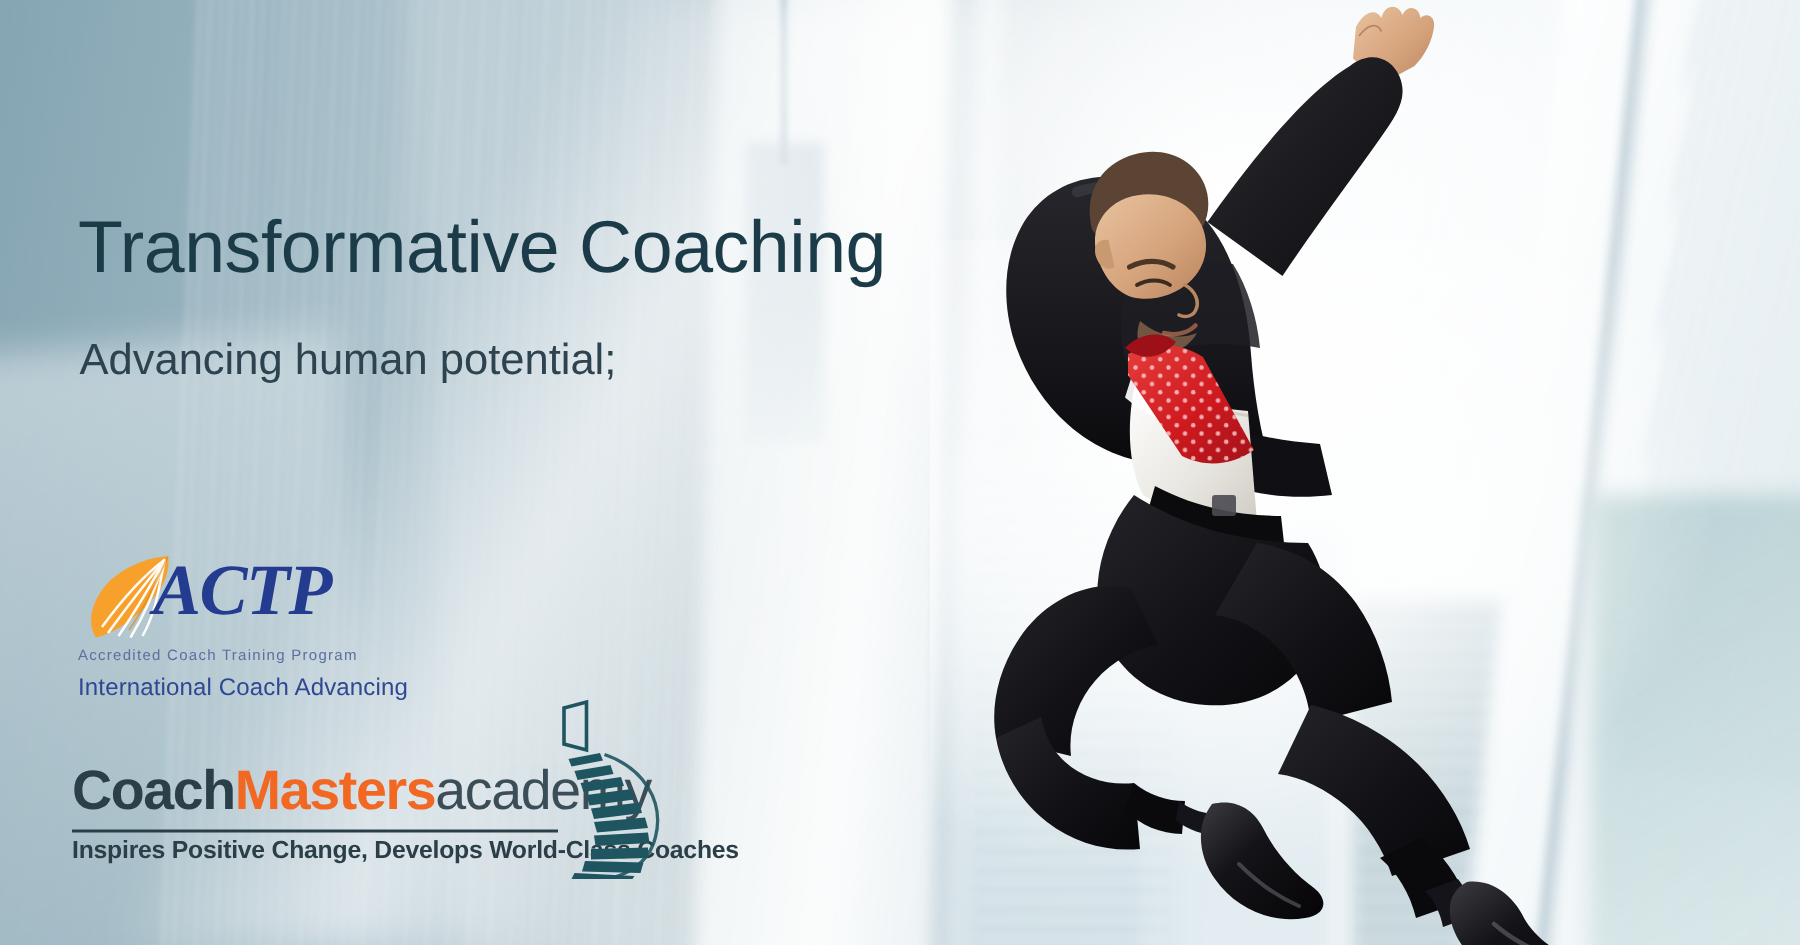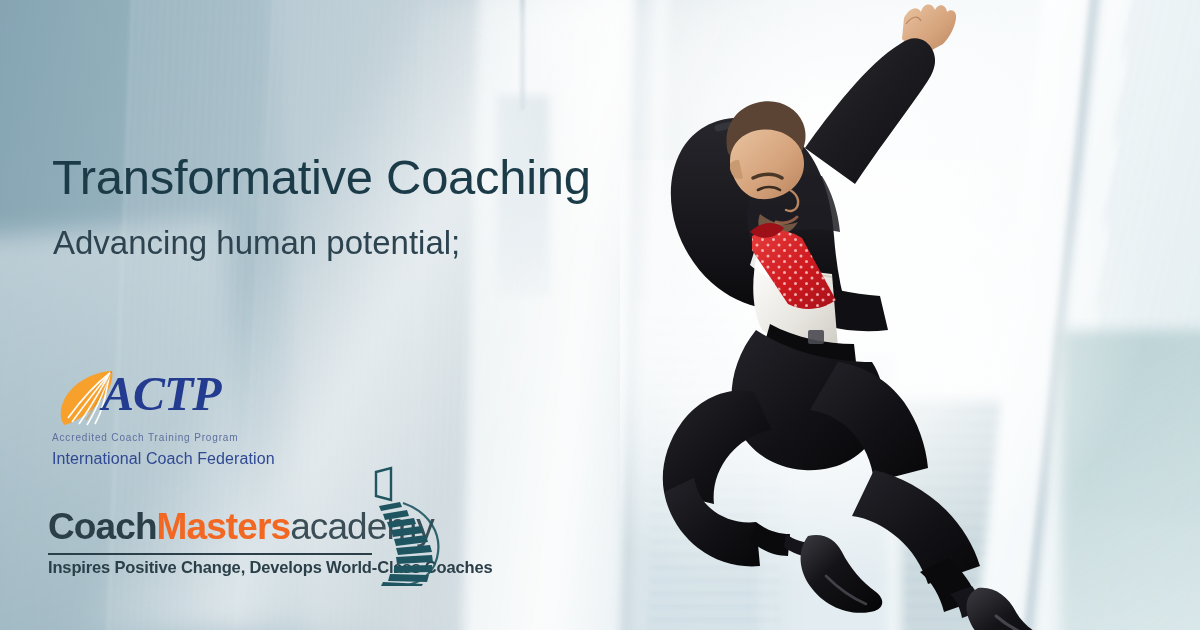--- a/index.html
+++ b/index.html
@@ -161,31 +161,31 @@
   .haze{
     background:linear-gradient(100deg, rgba(140,170,185,.22) 0%, rgba(255,255,255,0) 45%);
   }
 
   
   #jumper{position:absolute;left:600px;top:0;width:600px;height:630px;}
   #jumper svg{display:block;}
 
   
   .headline{
-    position:absolute;left:52px;top:152px;
+    position:absolute;left:52px;top:140px;
     font-size:49px;
     font-weight:400;
     letter-spacing:-.3px;
     color:#1b3b48;
     line-height:1.05;
     white-space:nowrap;
   }
   .subline{
     position:absolute;left:53px;top:222px;
-    font-size:33px;
+    font-size:29px;
     font-weight:400;
     color:#2d4450;
     line-height:1.28;
     white-space:nowrap;
   }
 
   
   #actp-logo{position:absolute;left:48px;top:370px;width:260px;height:105px;}
   .actp-row{position:relative;height:58px;}
   .actp-fan{position:absolute;left:8px;top:-2px;width:62px;height:60px;}
@@ -433,21 +433,21 @@
             <path d="M54,5 C46,19 38,34 23,56"></path>
             <path d="M54,5 C48,21 44,36 31,57"></path>
             <path d="M54,5 C50,22 49,38 39,56"></path>
           </g>
           <path d="M56,3 C48,20 40,38 30,52" stroke="#e08b16" stroke-width="1.2" fill="none" opacity=".6"></path>
         </svg>
       </span>
       <span class="actp-word">ACTP</span>
     </div>
     <div class="actp-sub1">Accredited Coach Training Program</div>
-    <div class="actp-sub2">International Coach Federation</div>
+    <div class="actp-sub2">International Coach Advancing</div>
   </div>
 
   <div id="cma-logo">
     <div class="cma-word"><span class="w-coach">Coach</span><span class="w-masters">Masters</span><span class="w-academy">academy</span></div>
     <div class="cma-rule"></div>
     <div class="cma-tag">Inspires Positive Change, Develops World-Class Coaches</div>
 
     <span id="cma-stairs">
       <svg width="110" height="120" viewBox="0 0 110 120" xmlns="http://www.w3.org/2000/svg">
 

